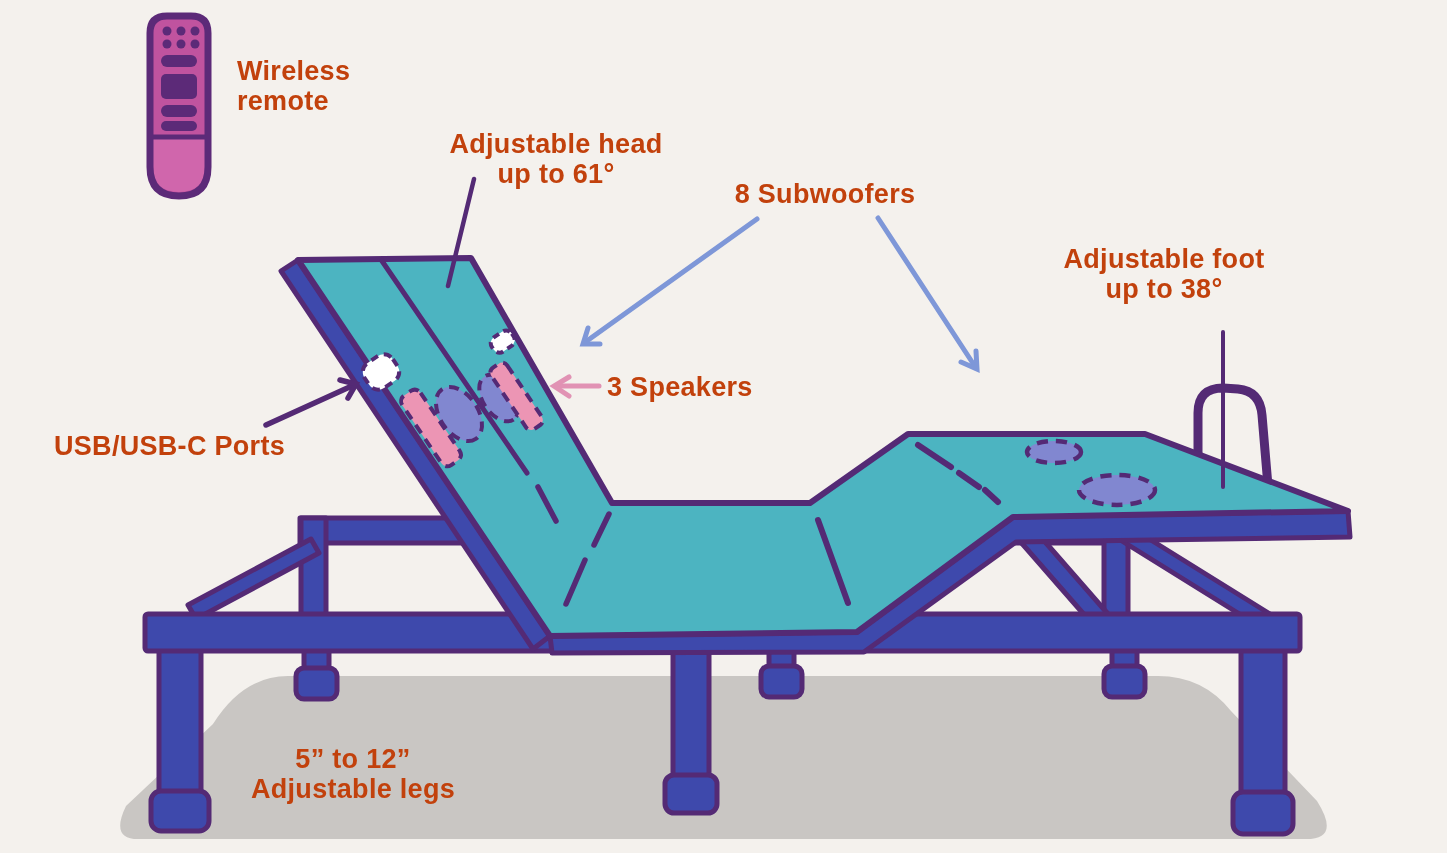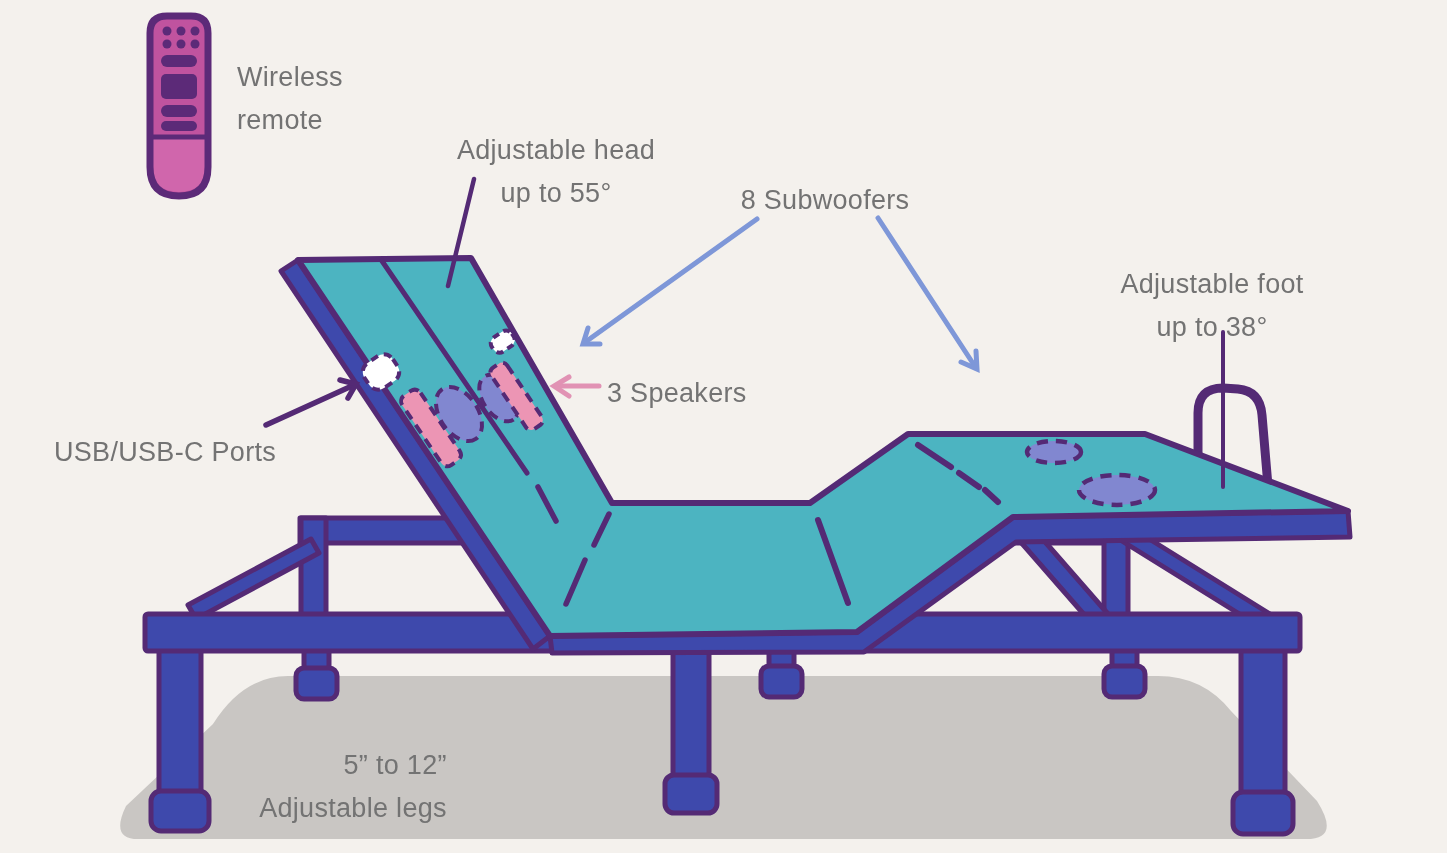--- a/index.html
+++ b/index.html
@@ -4,24 +4,24 @@
 <style>
   html,body{margin:0;padding:0;}
   body{
     width:1447px;height:853px;position:relative;overflow:hidden;
     background:#f4f1ed;
     font-family:"Liberation Sans", sans-serif;
   }
   #scene{position:absolute;left:0;top:0;}
   .label{
     position:absolute;
-    color:#737373;
+    color:#c2410c;
     font-size:27px;
-    font-weight:400;
-    line-height:43px;
+    font-weight:700;
+    line-height:30px;
     letter-spacing:.3px;
     white-space:pre-line;
   }
   .label.centered{transform:translateX(-50%);text-align:center;}
 </style>
 </head>
 <body>
 
 <svg id="scene" width="1447" height="853" viewBox="0 0 1447 853">
 
@@ -127,25 +127,25 @@
       <rect x="161" y="105" width="36" height="12" rx="6"></rect>
       <rect x="161" y="121" width="36" height="10" rx="5"></rect>
     </g>
   </g>
 </svg>
 
 <div class="label" style="left:237px;top:56px;">Wireless
 remote</div>
 
 <div class="label centered" style="left:556px;top:129px;">Adjustable head
-up to 55°</div>
+up to 61°</div>
 
 <div class="label centered" style="left:825px;top:179px;">8 Subwoofers</div>
 
-<div class="label centered" style="left:1212px;top:244px;margin-top:19px;">Adjustable foot
+<div class="label centered" style="left:1164px;top:244px;">Adjustable foot
 up to 38°</div>
 
 <div class="label" style="left:607px;top:372px;">3 Speakers</div>
 
 <div class="label" style="left:54px;top:431px;text-align:right;">USB/USB-C Ports</div>
 
-<div class="label centered" style="left:353px;top:744px;text-align:right;">5” to 12”
+<div class="label centered" style="left:353px;top:744px;">5” to 12”
 Adjustable legs</div>
 
 </body></html>

